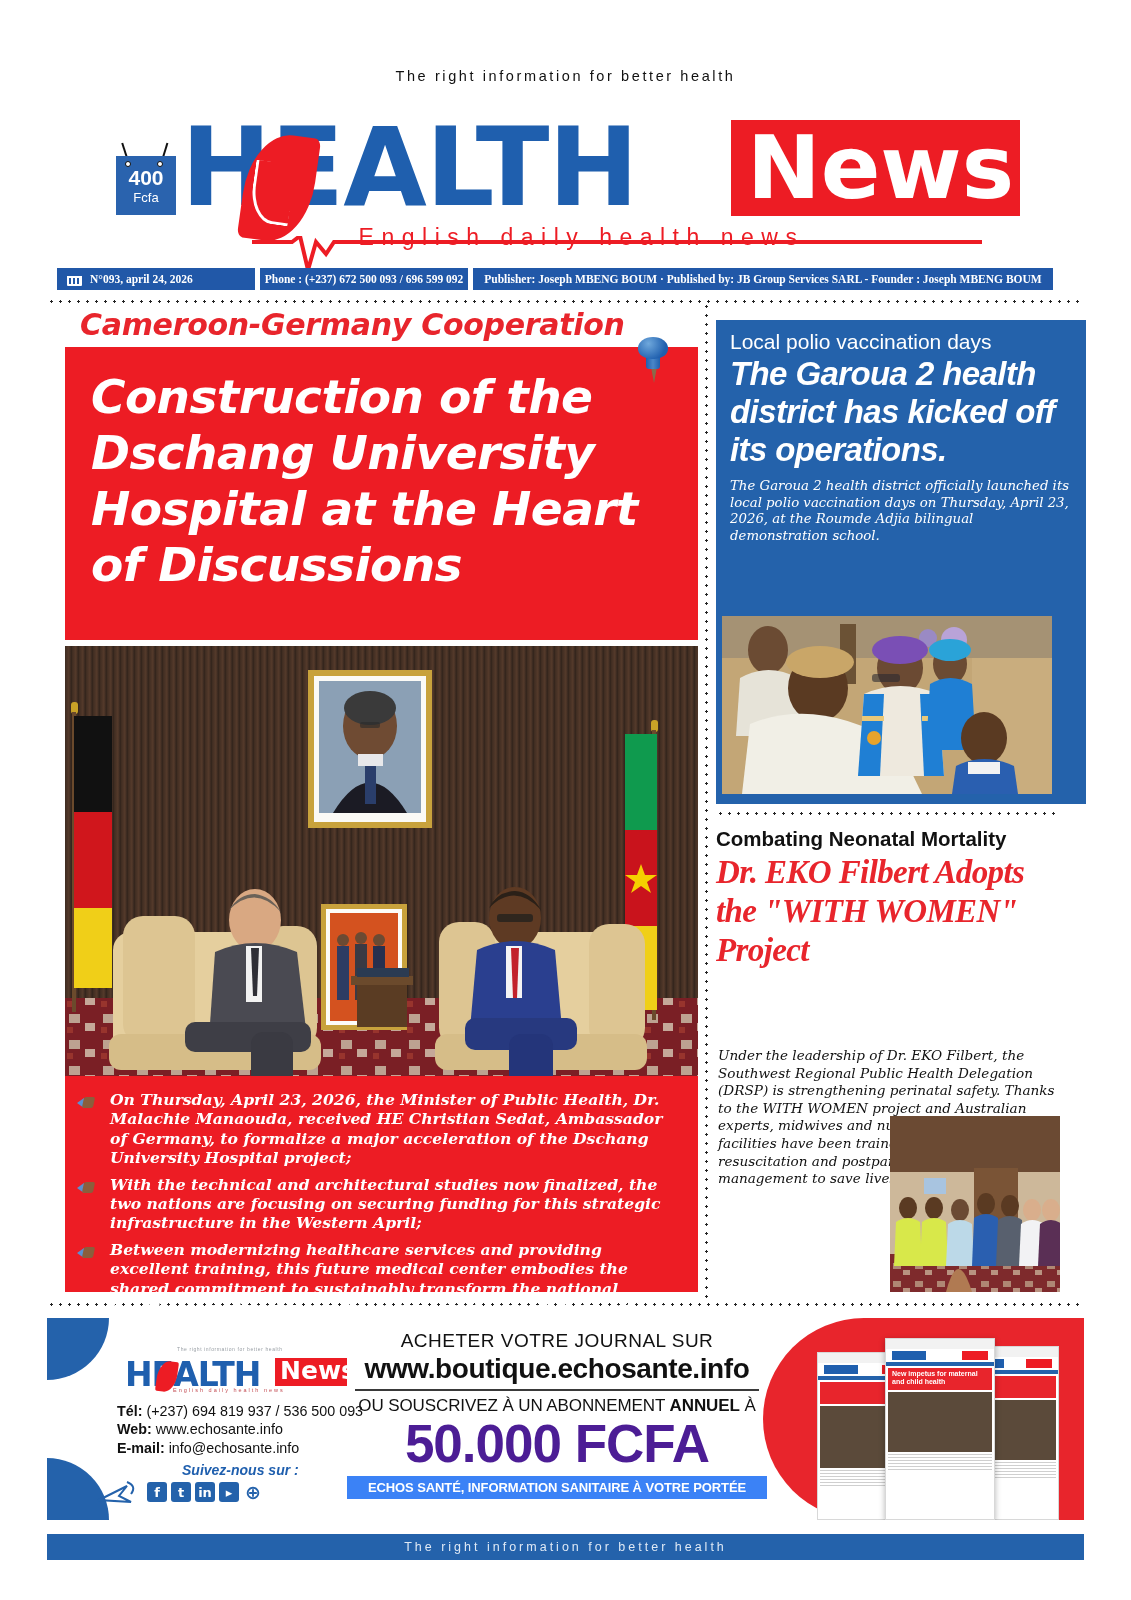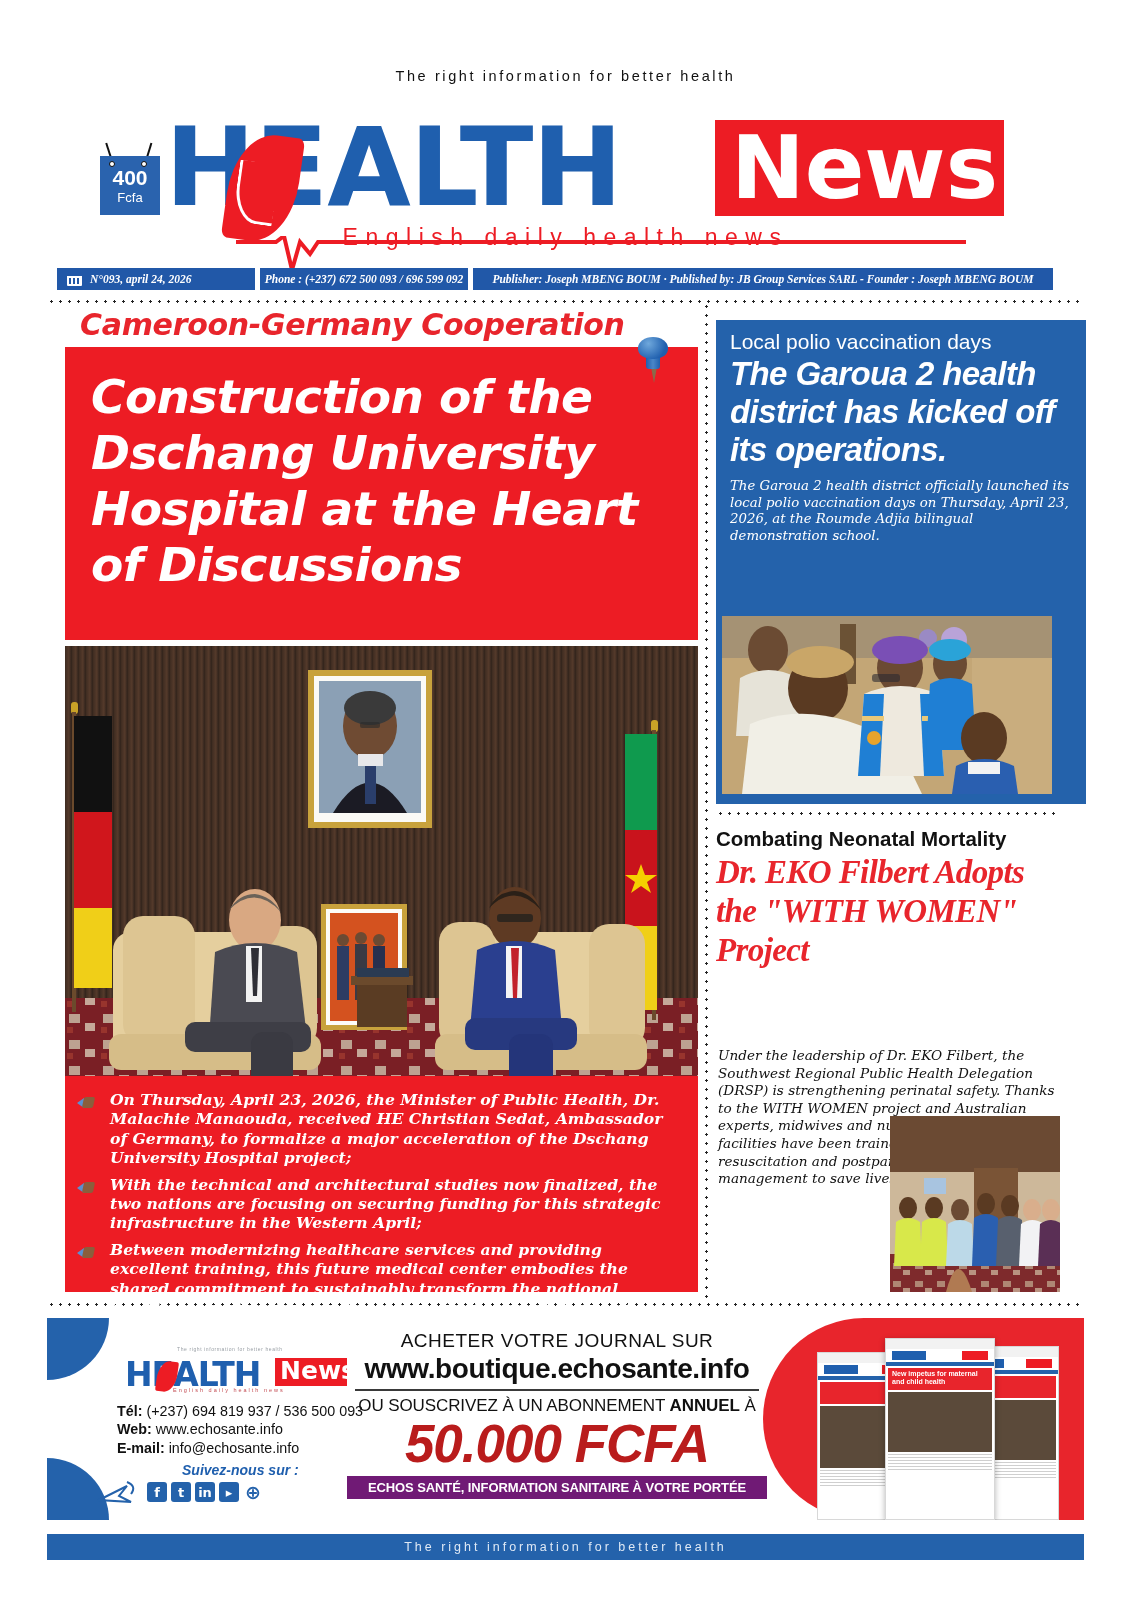--- a/index.html
+++ b/index.html
@@ -12,21 +12,21 @@
   .page { position: relative; width: 1131px; height: 1600px; background:#fff; }
 
   
   .top-tagline {
     position:absolute; left:0; top:68px; width:1131px;
     text-align:center; font-size:14.5px; letter-spacing:2.6px;
     color:#111; font-family:"Liberation Sans", sans-serif;
   }
 
   
-  .masthead { position:absolute; left:0; top:104px; width:1030px; height:150px; }
+  .masthead { position:absolute; left:16px; top:104px; width:1030px; height:150px; }
 
   .pricetag { position:absolute; left:100px; top:36px; width:60px; height:75px; }
   .pricetag .body {
     position:absolute; left:0; top:16px; width:60px; height:59px;
     background:#2a63ae;
   }
   .pricetag .hole { position:absolute; width:6px; height:6px; border:1.6px solid #0e0e0e;
     border-radius:50%; background:#fff; top:21px; }
   .pricetag .hole.l { left:9px; } .pricetag .hole.r { left:41px; }
   .pricetag .string { position:absolute; width:1.6px; background:#111; transform-origin: bottom center;}
@@ -66,21 +66,21 @@
     position:absolute; left:236px; top:132px; width:730px; height:40px;
   }
   .sublogo {
     position:absolute; left:0; top:120px; width:1131px; text-align:center;
     color:#ed1c24; font-size:23px; letter-spacing:7.5px; font-weight:500;
   }
 
   
   .infobar { position:absolute; left:57px; top:268px; height:22px; display:flex; gap:5px; }
   .ib { background:#2158a8; color:#fff; display:flex; align-items:center;
-        font-size:11.5px; font-family:"Liberation Serif", serif; font-style:italic;
+        font-size:11.5px; font-family:"Liberation Serif", serif; 
         font-weight:bold; padding:0 10px; white-space:nowrap; }
   .ib.issue { width:198px; gap:8px; }
   .ib.phone { width:208px; justify-content:center; }
   .ib.pub { width:580px; justify-content:center; }
   .cal-icon { width:15px; height:14px; background:#fff; border-radius:1px;
     display:inline-block; position:relative; flex:none; }
   .cal-icon:before { content:""; position:absolute; left:0; top:0; width:15px; height:4px;
     background:#2158a8; }
   .cal-icon:after { content:""; position:absolute; left:2px; top:6px; width:11px; height:6px;
     background:repeating-linear-gradient(90deg,#2158a8 0 2px,#fff 2px 4px); }
@@ -200,22 +200,22 @@
      font-family:"DejaVu Sans", sans-serif; }
   .sic.globe { background:transparent; color:#2462ab; font-size:19px; border-radius:0; }
   .arrow-cursor { position:absolute; left:50px; top:168px; width:46px; height:30px; }
 
   .ad-center { position:absolute; left:300px; top:20px; width:420px; text-align:center; }
   .ad-center .l1 { font-size:19px; color:#111; letter-spacing:0.5px; }
   .ad-center .l2 { font-size:28px; font-weight:bold; color:#111; letter-spacing:-0.4px; margin-top:1px;}
   .ad-center .rule { height:2px; background:#3a3a3a; margin:4px 8px 5px 8px; }
   .ad-center .l3 { font-size:17px; color:#111; letter-spacing:-0.1px; }
   .ad-center .l3 b { font-weight:bold; }
-  .ad-center .l4 { font-size:53px; font-weight:bold; color:#b91c1c; line-height:56px; letter-spacing:-1px;font-style:italic; }
-  .ad-center .l5 { background:#701a75; color:#fff; font-size:13px; font-weight:bold;
+  .ad-center .l4 { font-size:53px; font-weight:bold; color:#4c1d95; line-height:56px; letter-spacing:-1px; }
+  .ad-center .l5 { background:#3b82f6; color:#fff; font-size:13px; font-weight:bold;
      padding:4px 0; margin-top:4px; letter-spacing:-0.1px; }
 
   .ad-right { position:absolute; left:716px; top:8px; width:321px; height:202px; overflow:hidden; }
   .ad-right .redblob { position:absolute; left:0; top:0; width:321px; height:202px;
     background:#e8252c; border-radius:120px 0 0 120px; }
   .thumb { position:absolute; background:#fff; border:1px solid #d8d8d8; overflow:hidden; }
   .thumb .t-top { height:10px; background:#f2f2f2; }
   .thumb .t-logo { height:12px; background:#fff; position:relative; }
   .thumb .t-logo:after { content:""; position:absolute; right:6px; top:2px; width:26px; height:9px; background:#ed1c24;}
   .thumb .t-logo:before { content:""; position:absolute; left:6px; top:2px; width:34px; height:9px; background:#1f5fae;}

